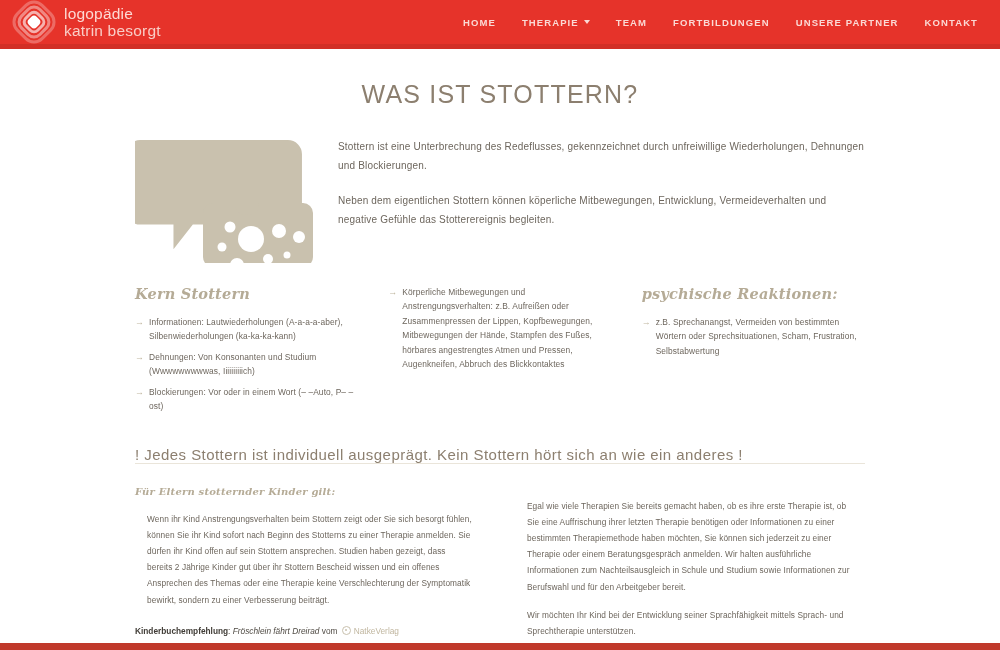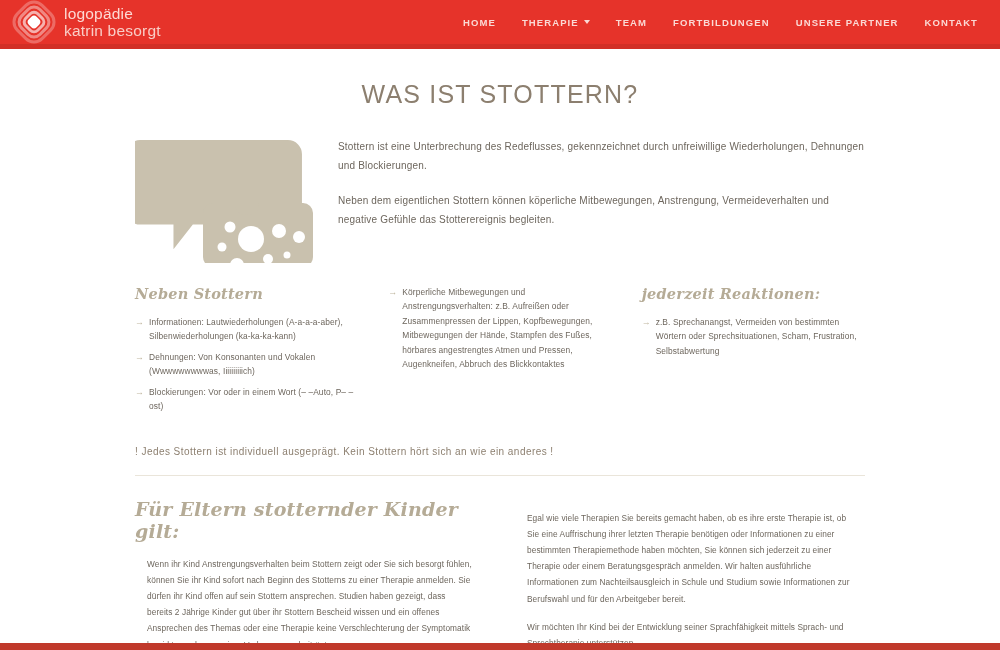--- a/index.html
+++ b/index.html
@@ -172,39 +172,38 @@
     left: 0;
     top: 0;
     color: #c0b69f;
     font-size: 9px;
     line-height: 1.6;
   }
 
   
   .statement {
     margin-top: 26px;
-    font-size: 10px;
+    font-size: 15px;
     color: #8c7f6f;
     letter-spacing: .45px;
-    padding-bottom: 18px;
     border-bottom: 1px solid #eae5da;
   }
 
   
   .two-cols {
     display: flex;
     gap: 30px;
     margin-top: 22px;
   }
   .two-cols .col2 { flex: 1 1 0; }
   .sec-head {
     font-family: "DejaVu Serif", serif;
     font-style: italic;
     font-weight: bold;
-    font-size: 19px;
+    font-size: 10px;
     color: #b5ab96;
     margin: 0 0 14px 0;
     letter-spacing: .2px;
   }
   .body-text {
     font-size: 8.3px;
     line-height: 1.95;
     color: #6d665d;
     letter-spacing: .08px;
     margin: 12px;
@@ -305,43 +304,43 @@
           <circle cx="66" cy="36" r="7" fill="#ffffff"></circle>
           <circle cx="86" cy="42" r="6" fill="#ffffff"></circle>
           <circle cx="55" cy="64" r="5" fill="#ffffff"></circle>
           <circle cx="74" cy="60" r="3.5" fill="#ffffff"></circle>
           <circle cx="24" cy="70" r="7" fill="#ffffff"></circle>
         </g>
       </svg>
     </div>
     <div class="intro-text">
       <p>Stottern ist eine Unterbrechung des Redeflusses, gekennzeichnet durch unfreiwillige Wiederholungen, Dehnungen und Blockierungen.</p>
-      <p>Neben dem eigentlichen Stottern können köperliche Mitbewegungen, Anstrengung, Vermeideverhalten und negative Gefühle das Stotterereignis begleiten.</p>
+      <p>Neben dem eigentlichen Stottern können köperliche Mitbewegungen, Entwicklung, Vermeideverhalten und negative Gefühle das Stotterereignis begleiten.</p>
     </div>
   </div>
 
   <div class="cols">
 
     <div class="col">
-      <h2 class="col-head">Neben Stottern</h2>
+      <h2 class="col-head">Kern Stottern</h2>
       <ul class="arrow-list">
         <li><span class="arw">→</span><span>Informationen: Lautwiederholungen (A-a-a-a-aber), Silbenwiederholungen (ka-ka-ka-kann)</span></li>
-        <li><span class="arw">→</span><span>Dehnungen: Von Konsonanten und Vokalen (Wwwwwwwwwas, Iiiiiiiiiich)</span></li>
+        <li><span class="arw">→</span><span>Dehnungen: Von Konsonanten und Studium (Wwwwwwwwwas, Iiiiiiiiiich)</span></li>
         <li><span class="arw">→</span><span>Blockierungen: Vor oder in einem Wort (– –Auto, P– –ost)</span></li>
       </ul>
     </div>
 
     <div class="col">
       <ul class="arrow-list">
         <li><span class="arw">→</span><span>Körperliche Mitbewegungen und Anstrengungsverhalten: z.B. Aufreißen oder Zusammenpressen der Lippen, Kopfbewegungen, Mitbewegungen der Hände, Stampfen des Fußes, hörbares angestrengtes Atmen und Pressen, Augenkneifen, Abbruch des Blickkontaktes</span></li>
       </ul>
     </div>
 
     <div class="col">
-      <h2 class="col-head">jederzeit Reaktionen:</h2>
+      <h2 class="col-head">psychische Reaktionen:</h2>
       <ul class="arrow-list">
         <li><span class="arw">→</span><span>z.B. Sprechanangst, Vermeiden von bestimmten Wörtern oder Sprechsituationen, Scham, Frustration, Selbstabwertung</span></li>
       </ul>
     </div>
   </div>
 
   <div class="statement">! Jedes Stottern ist individuell ausgeprägt. Kein Stottern hört sich an wie ein anderes !</div>
 
   <div class="two-cols">
 

